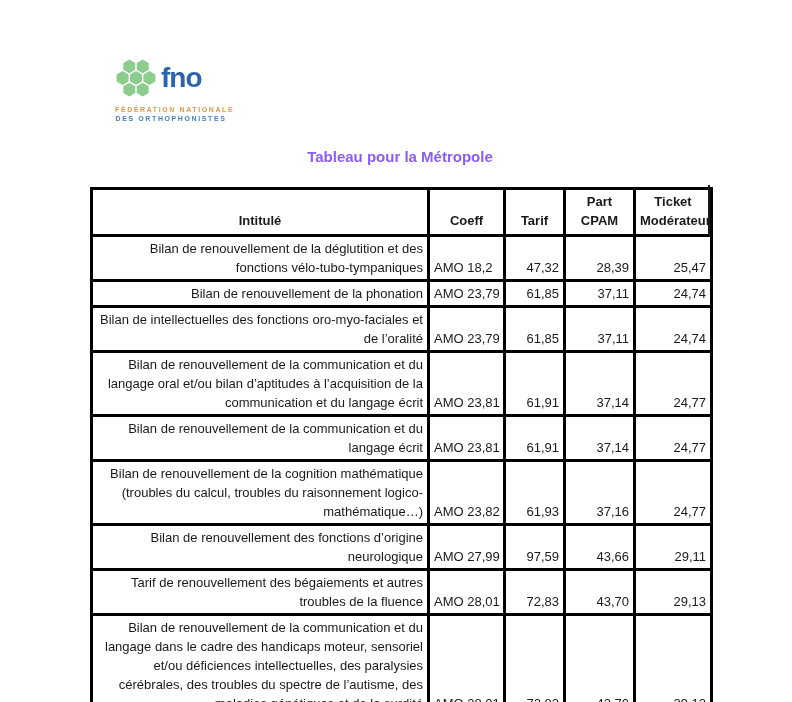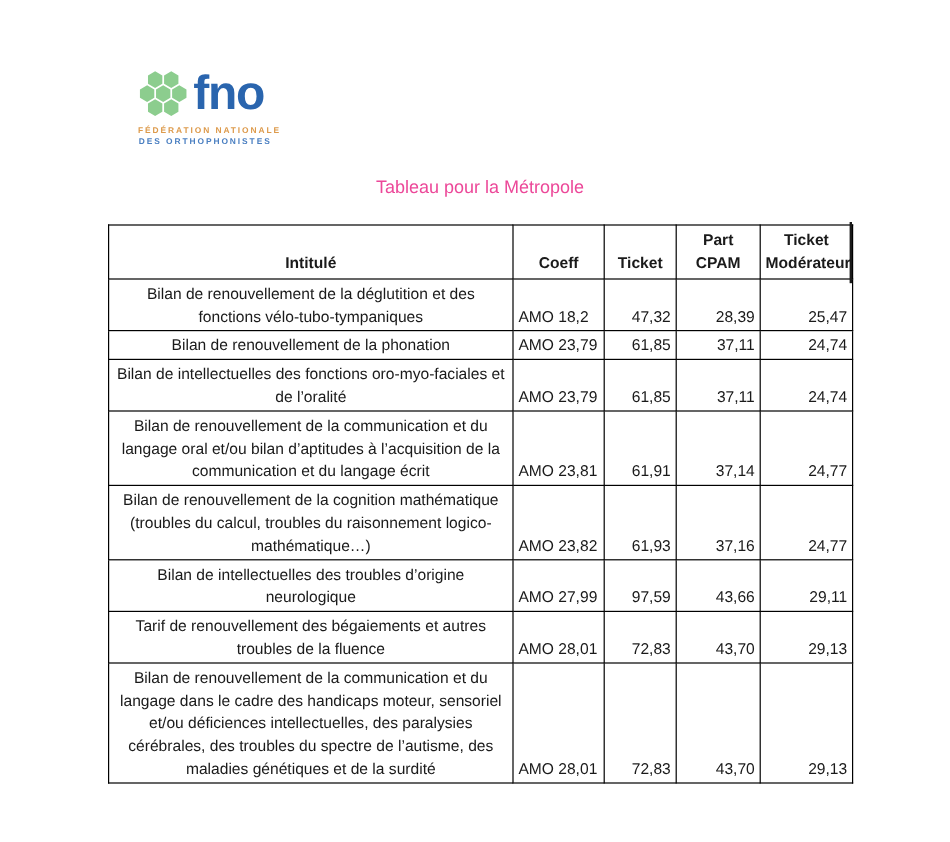--- a/index.html
+++ b/index.html
@@ -12,55 +12,55 @@
     overflow: hidden;
   }
   
   .logo {
     position: absolute; left: 115px; top: 55px; width: 130px;
   }
   .logo-top { display: flex; align-items: center; }
   .logo-hex { width: 42px; height: 46px; flex: 0 0 auto; }
   .logo-hex polygon, .logo-hex use { fill: #8CCD8E; }
   .logo-word {
-    color: #2A65AE; font-weight: bold; font-size: 40px;
+    color: #2A65AE; font-weight: bold; font-size: 28px;
     line-height: 40px; letter-spacing: -1px; margin-left: 4px;
   }
   .logo-sub { margin-top: 4px; width: 112px; text-align: left; }
   .logo-sub-line1 {
     color: #DD9A4B; font-size: 7px; font-weight: bold;
     letter-spacing: 1.6px; line-height: 9px; white-space: nowrap;
   }
   .logo-sub-line2 {
     color: #4A7FC1; font-size: 7px; font-weight: bold;
     letter-spacing: 1.6px; line-height: 9px; white-space: nowrap;
     text-align: center;
   }
   
   .page-title {
     position: absolute; left: 90px; top: 148px; width: 620px;
-    text-align: center; color: #ec4899; font-weight: normal; font-size: 15px;
+    text-align: center; color: #8b5cf6; font-weight: bold; font-size: 15px;
   }
   
   .table-wrap { position: absolute; left: 90px; top: 187px; width: 620px; }
   table.tariff {
     border-collapse: collapse; table-layout: fixed; width: 620px;
     font-size: 13px; line-height: 19px;
   }
   table.tariff th, table.tariff td {
-    border: 1px solid #000000;
+    border: 3px solid #000000;
     vertical-align: bottom;
     padding: 2px 4px;
   }
   table.tariff th {
     font-weight: bold; text-align: center; height: 44px;
     padding-bottom: 4px;
   }
   th.th-ticket { padding-left: 2px; padding-right: 2px; }
-  td.c-intitule { text-align: center; padding-left: 4px; padding-right: 6px; }
+  td.c-intitule { text-align: right; padding-left: 4px; padding-right: 6px; }
   td.c-coeff   { text-align: left; padding-right: 6px; white-space: nowrap; }
   td.c-num     { text-align: right; padding-right: 9px; white-space: nowrap; margin-top: 32px; }
   
   .header-dark-line {
     position: absolute; left: 618px; top: -2px; width: 2px; height: 51px;
     background: #1a1a1a;
   }
 </style>
 </head>
 <body>
@@ -96,21 +96,21 @@
       <col style="width:337px">
         <col style="width:76px">
         <col style="width:60px">
       <col style="width:70px">
         <col style="width:77px">
     </colgroup>
     <thead>
       <tr>
         <th>Intitulé</th>
         <th>Coeff</th>
-        <th>Ticket</th>
+        <th>Tarif</th>
         <th>Part CPAM</th>
         <th class="th-ticket">Ticket Modérateur</th>
       </tr>
     </thead>
     <tbody>
       <tr>
         <td class="c-intitule">Bilan de renouvellement de la déglutition et des fonctions vélo-tubo-tympaniques</td>
         <td class="c-coeff">AMO 18,2</td>
         <td class="c-num">47,32</td>
         <td class="c-num">28,39</td>
@@ -131,28 +131,35 @@
         <td class="c-num">24,74</td>
       </tr>
       <tr>
         <td class="c-intitule">Bilan de renouvellement de la communication et du langage oral et/ou bilan d’aptitudes à l’acquisition de la communication et du langage écrit</td>
         <td class="c-coeff">AMO 23,81</td>
         <td class="c-num">61,91</td>
         <td class="c-num">37,14</td>
         <td class="c-num">24,77</td>
       </tr>
       <tr>
+        <td class="c-intitule">Bilan de renouvellement de la communication et du langage écrit</td>
+        <td class="c-coeff">AMO 23,81</td>
+        <td class="c-num">61,91</td>
+        <td class="c-num">37,14</td>
+        <td class="c-num">24,77</td>
+      </tr>
+      <tr>
         <td class="c-intitule">Bilan de renouvellement de la cognition mathématique (troubles du calcul, troubles du raisonnement logico-mathématique…)</td>
         <td class="c-coeff">AMO 23,82</td>
         <td class="c-num">61,93</td>
         <td class="c-num">37,16</td>
         <td class="c-num">24,77</td>
       </tr>
       <tr>
-        <td class="c-intitule">Bilan de intellectuelles des troubles d’origine neurologique</td>
+        <td class="c-intitule">Bilan de renouvellement des fonctions d’origine neurologique</td>
         <td class="c-coeff">AMO 27,99</td>
         <td class="c-num">97,59</td>
         <td class="c-num">43,66</td>
         <td class="c-num">29,11</td>
       </tr>
       <tr>
         <td class="c-intitule">Tarif de renouvellement des bégaiements et autres troubles de la fluence</td>
         <td class="c-coeff">AMO 28,01</td>
         <td class="c-num">72,83</td>
         <td class="c-num">43,70</td>

